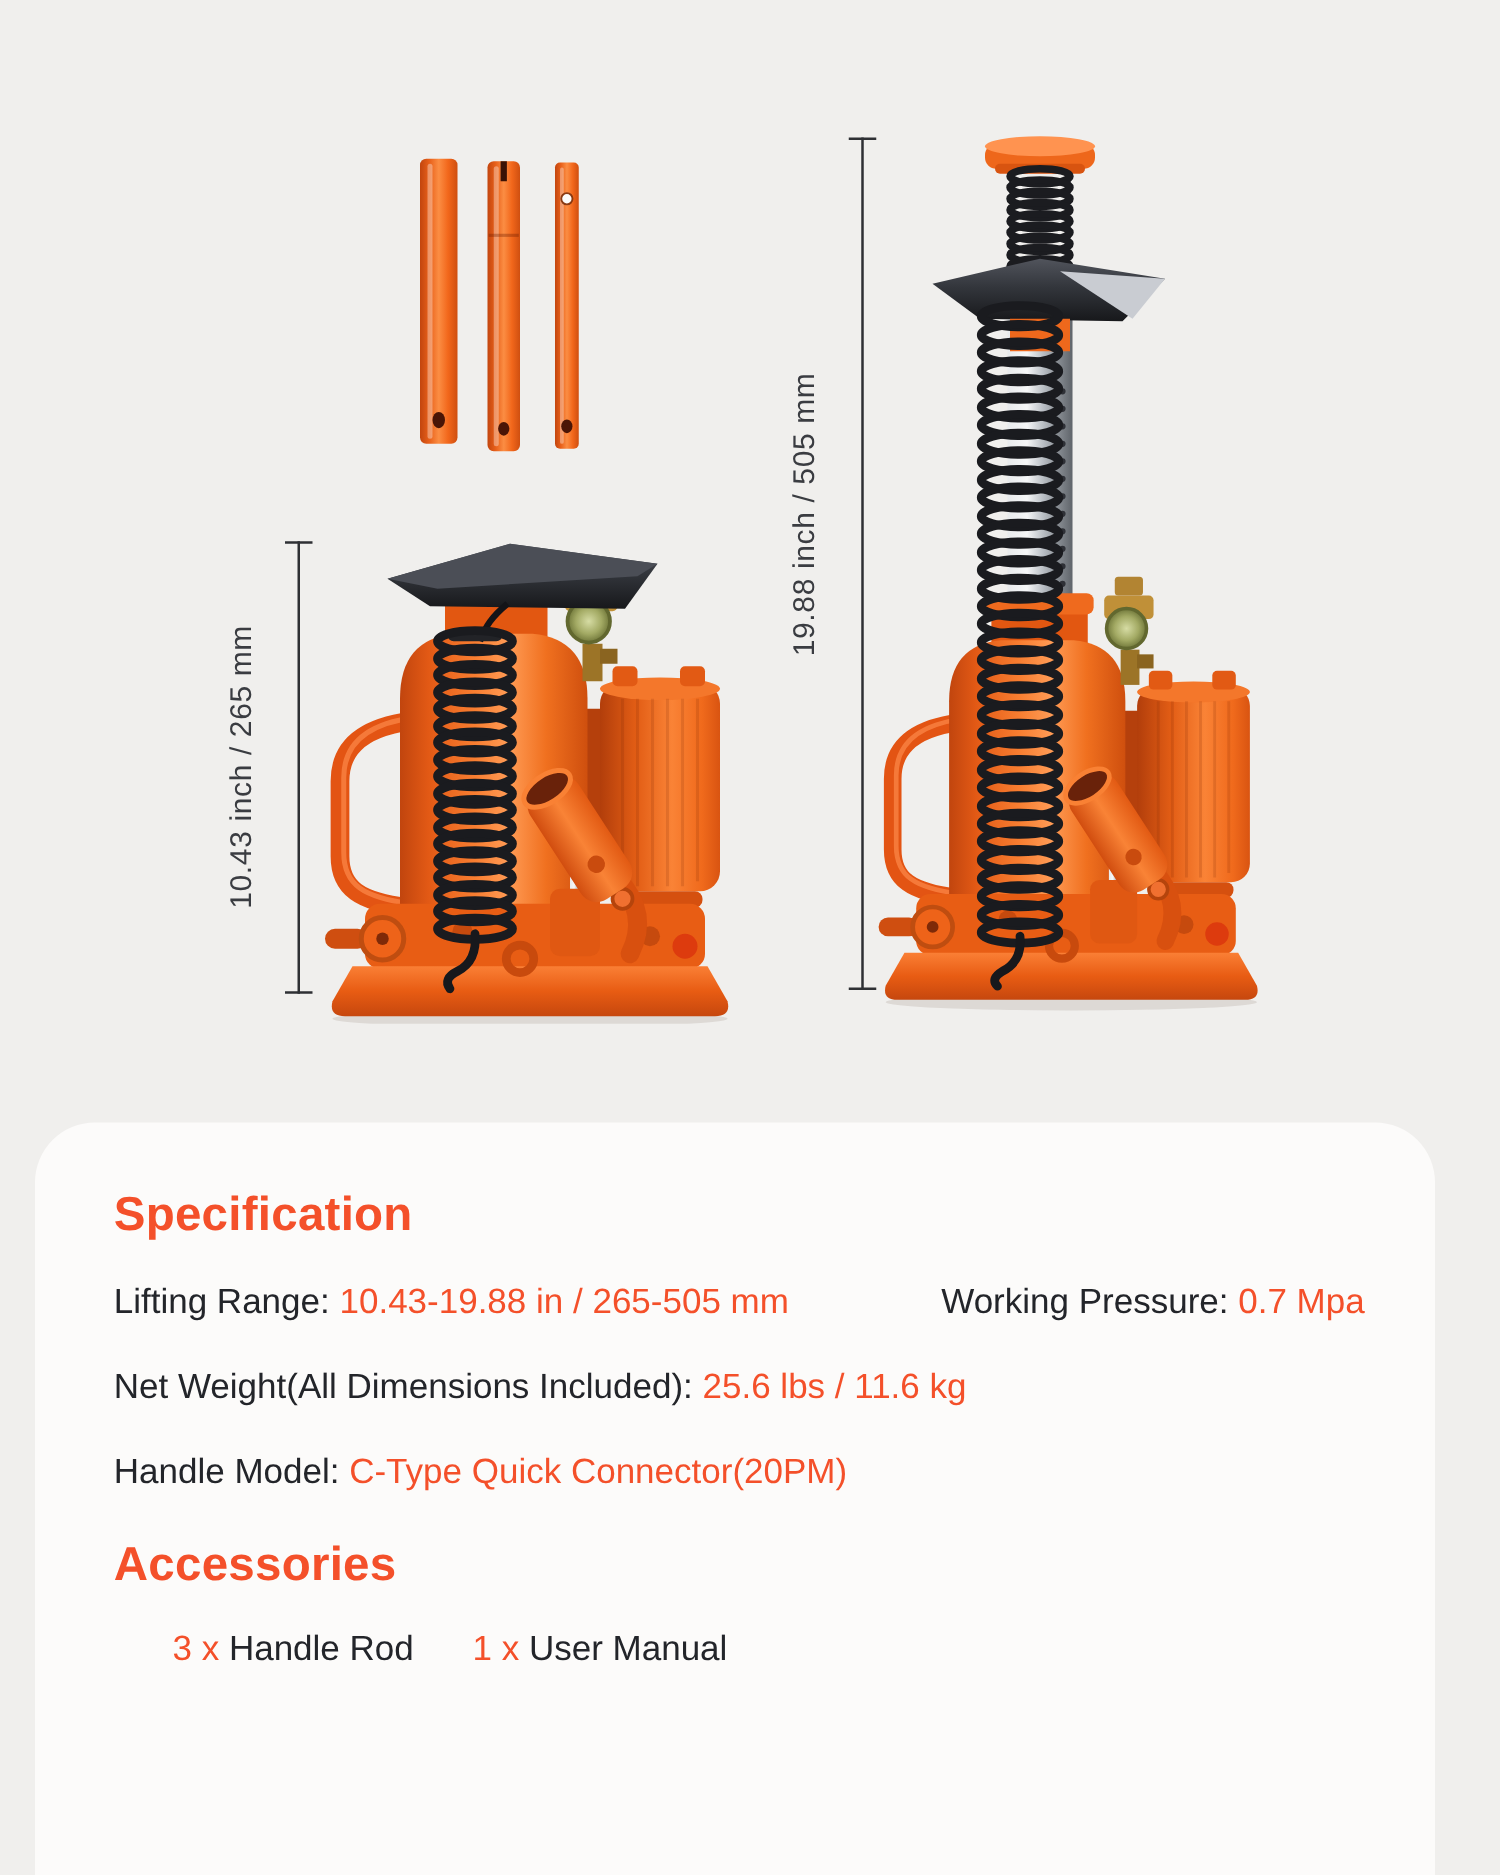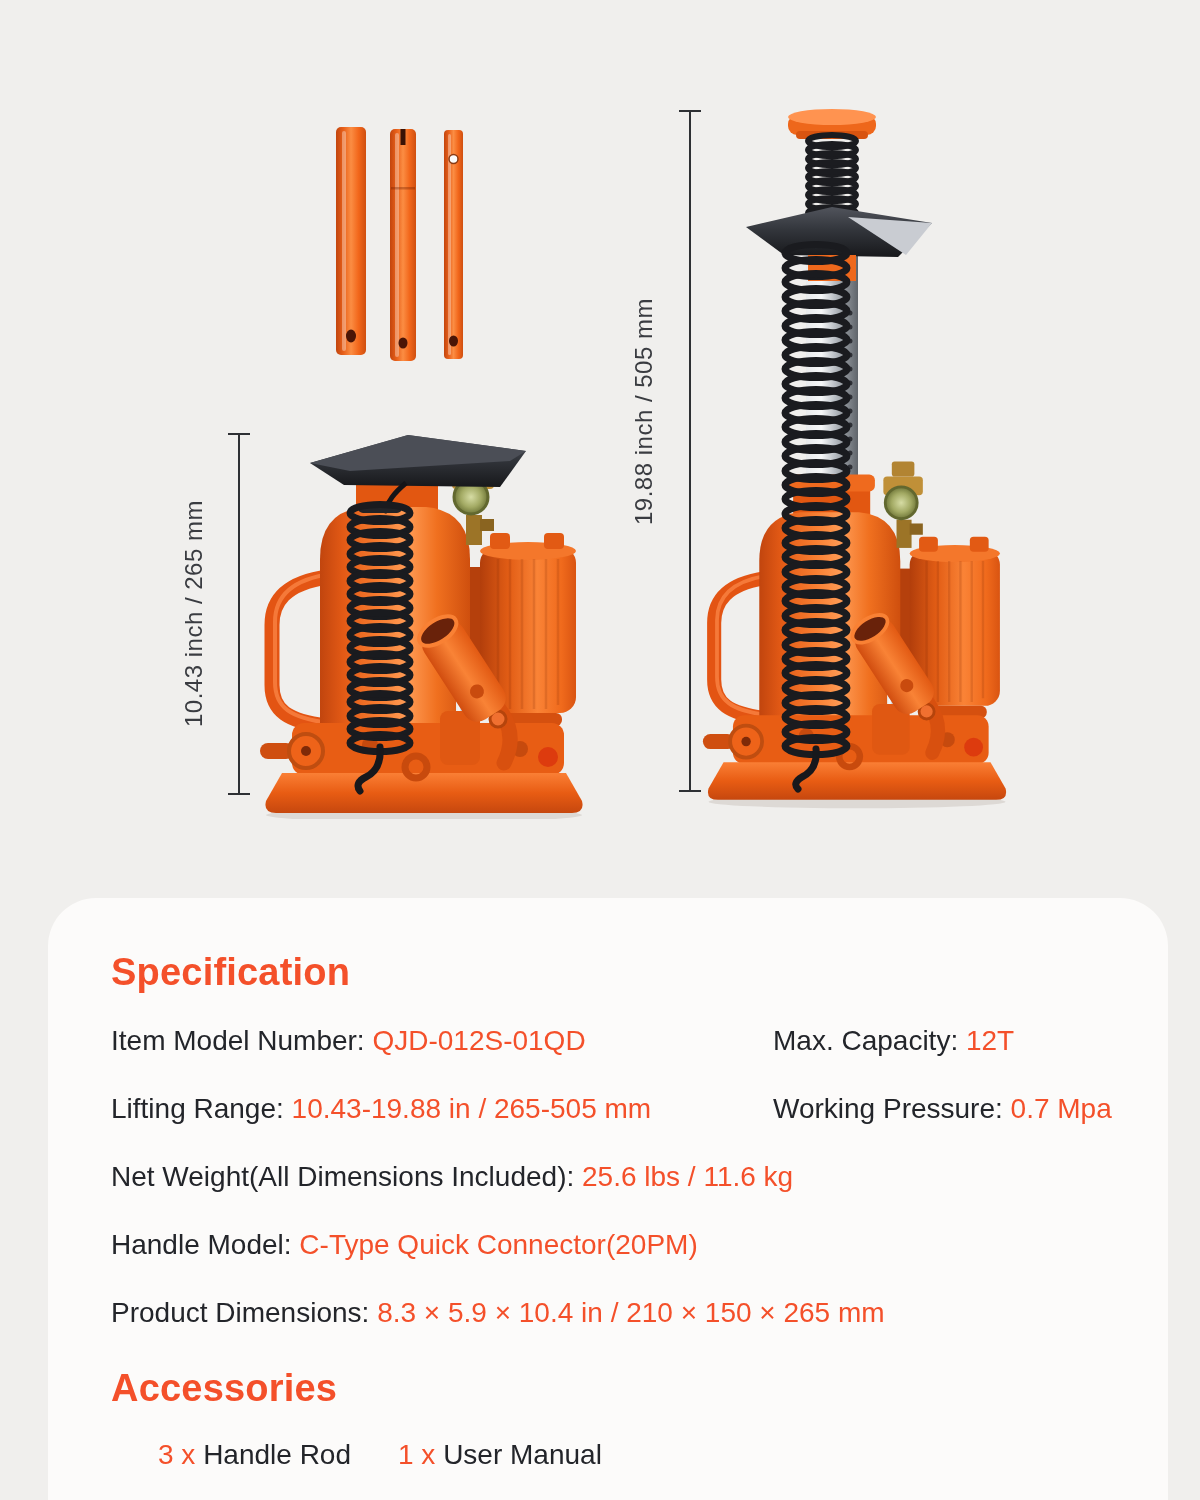--- a/index.html
+++ b/index.html
@@ -16,21 +16,21 @@
   .dim .cap{position:absolute;left:0;width:22px;height:2px;background:#2e3034;}
   .dim .cap.top{top:0;}
   .dim .cap.bot{bottom:0;}
   .dim-label{
     position:absolute;display:flex;align-items:center;justify-content:center;
     writing-mode:vertical-rl;transform:rotate(180deg);
     font-size:24px;color:#3a3c41;letter-spacing:.5px;white-space:nowrap;
   }
   
   .card{
-    position:absolute;left:48px;top:898px;width:1120px;height:602px;
+    position:absolute;left:28px;top:898px;width:1120px;height:602px;
     background:#fcfbfa;border-radius:48px 48px 0 0;
     box-sizing:border-box;padding:50px 63px 0 63px;
   }
   .sec-title{
     margin:0 0 28px 0;font-size:38px;line-height:48px;font-weight:bold;
     color:#f4502a;letter-spacing:.2px;
   }
   .sec-title.acc{margin-top:18px;margin-bottom:26px;}
   .spec-line{font-size:28px;line-height:34px;margin-bottom:34px;white-space:nowrap;}
   .cell{display:inline-block;vertical-align:top;}
@@ -281,29 +281,20 @@
       <use href="#c2" x="116" y="610"></use>
     <use href="#c2" x="116" y="625"></use>
       <use href="#c2" x="116" y="639"></use>
     <path d="M116 642 q2 20 -14 28 q-10 6 -4 12" stroke="#17181c" stroke-width="7" fill="none" stroke-linecap="round"></path>
   </svg>
 </div>
 
 <div class="card">
   <h2 class="sec-title">Specification</h2>
 
-  <div class="spec-line">
-    <span class="cell colL">
-      <span class="lbl">Item Model Number:</span>
-      <span class="val">QJD-012S-01QD</span>
-    </span><span class="cell">
-      <span class="lbl">Max. Capacity:</span>
-      <span class="val">12T</span>
-    </span>
-  </div>
 
   <div class="spec-line">
     <span class="cell colL">
       <span class="lbl">Lifting Range:</span>
       <span class="val">10.43-19.88 in / 265-505 mm</span>
     </span><span class="cell">
       <span class="lbl">Working Pressure:</span>
       <span class="val">0.7 Mpa</span>
     </span>
   </div>
@@ -311,24 +302,20 @@
   <div class="spec-line">
     <span class="lbl">Net Weight(All Dimensions Included):</span>
     <span class="val">25.6 lbs / 11.6 kg</span>
   </div>
 
   <div class="spec-line">
     <span class="lbl">Handle Model:</span>
     <span class="val">C-Type Quick Connector(20PM)</span>
   </div>
 
-  <div class="spec-line">
-    <span class="lbl">Product Dimensions:</span>
-    <span class="val">8.3 × 5.9 × 10.4 in / 210 × 150 × 265 mm</span>
-  </div>
 
   <h2 class="sec-title acc">Accessories</h2>
 
   <div class="acc-line">
     <span class="acc-item first">
       <span class="val">3 x</span>
       <span class="lbl">Handle Rod</span>
     </span><span class="acc-item">
       <span class="val">1 x</span>
       <span class="lbl">User Manual</span>

